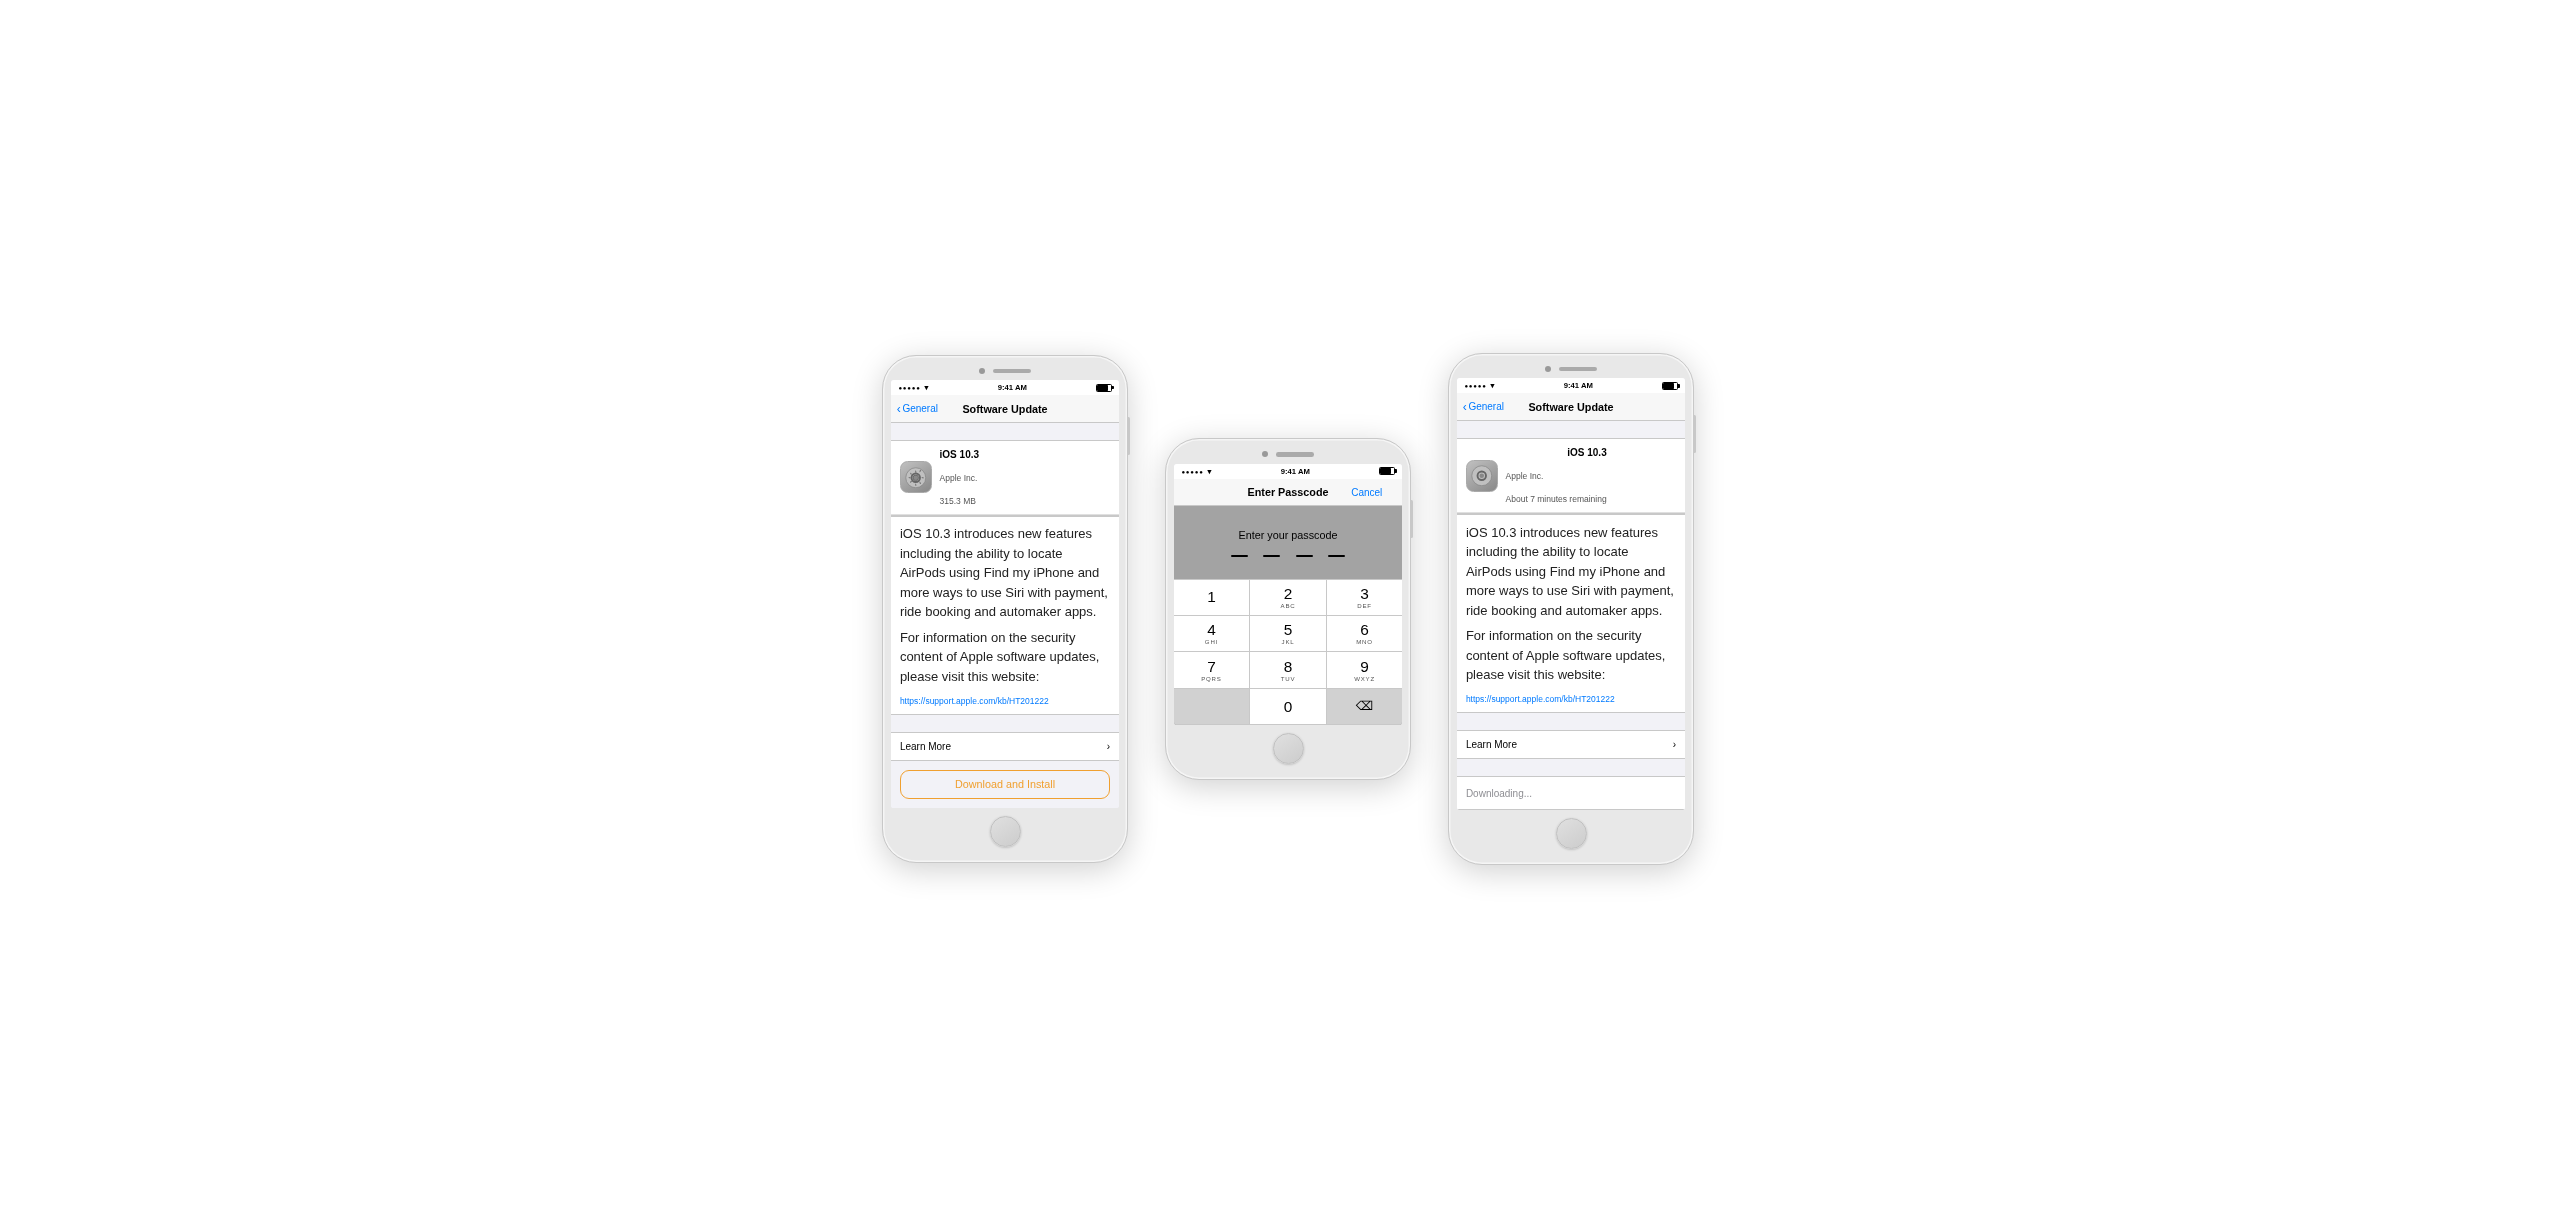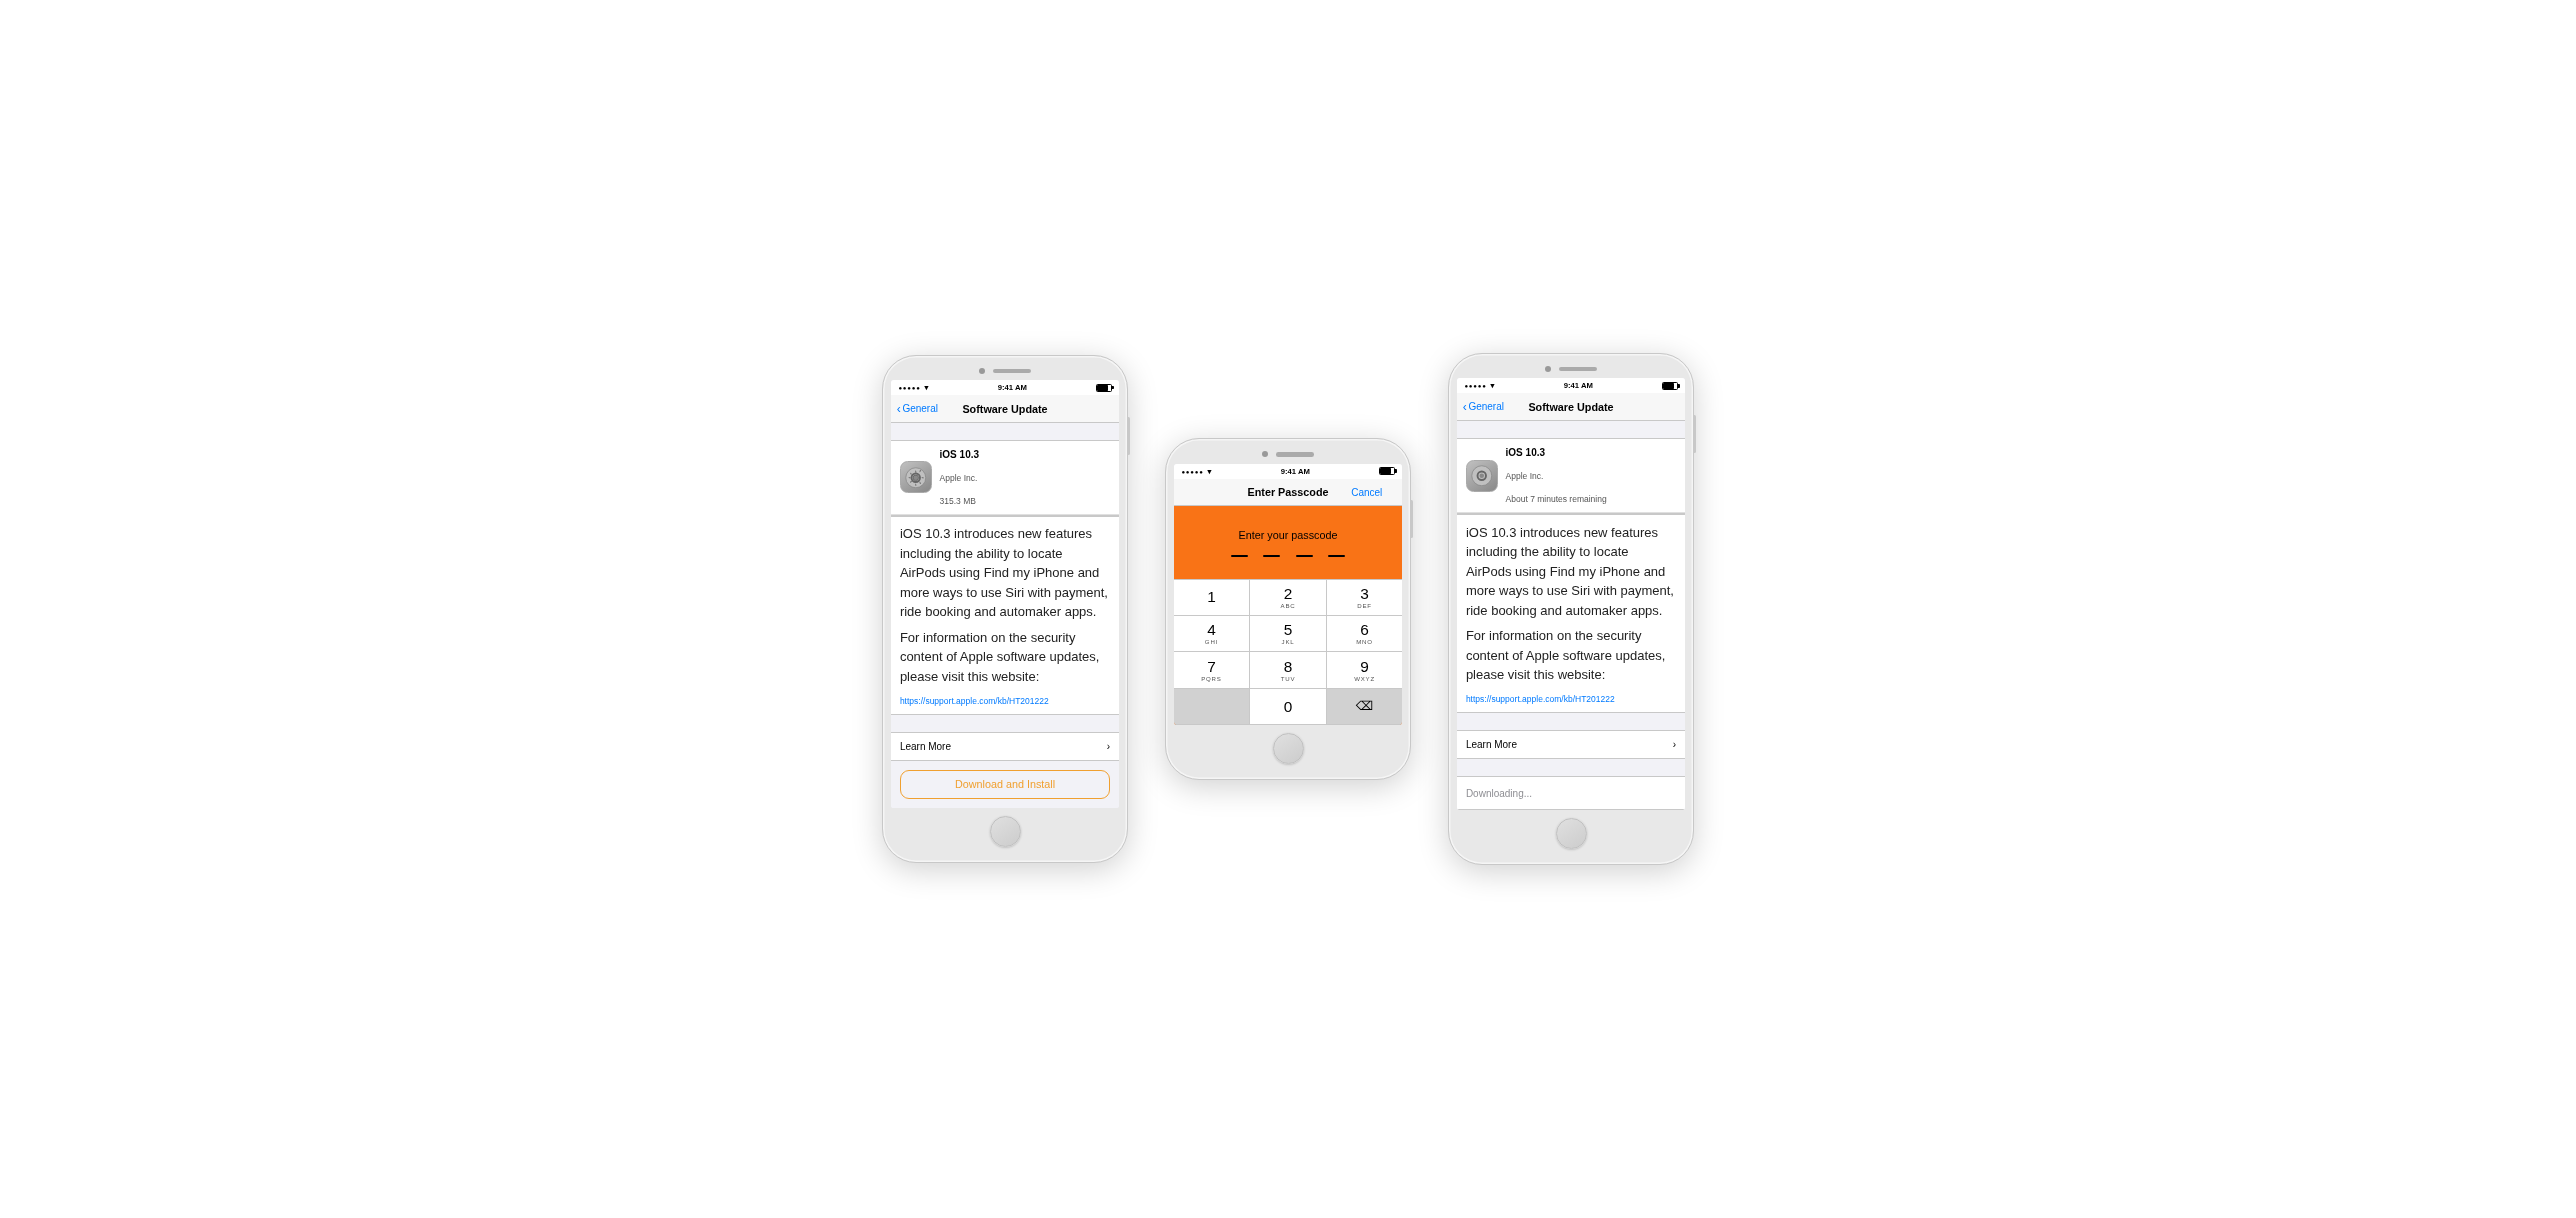--- a/index.html
+++ b/index.html
@@ -146,21 +146,21 @@
     }
     .update-icon {
       width: 32px; height: 32px;
       border-radius: 7.7px;
       background: linear-gradient(145deg, #c0c0c0, #888);
       display: flex; align-items: center; justify-content: center;
       flex-shrink: 0;
       border: 0.8px solid #aaa;
     }
     .gear-svg { width: 21.5px; height: 21.5px; }
-    .update-text h3 { font-size: 10px; font-weight: 600; }
+    .update-text h3 { font-size: 10px; font-weight: 600; text-align: right; }
     .update-text p { font-size: 8.5px; color: #555; margin-top: 13px; }
 
     
     .description {
       background: #fff;
       border-top: 0.8px solid #c8c8c8;
       border-bottom: 0.8px solid #c8c8c8;
       padding: 7.7px 9.2px;
     }
     .description p { font-size: 13px; color: #222; line-height: 1.5; margin-bottom: 6.1px; }
@@ -218,21 +218,21 @@
     .passcode-cancel {
       position: absolute;
       right: 20px;
       top: 50%;
       transform: translateY(-50%);
       color: #007aff;
       font-size: 10px;
     }
 
     .passcode-body {
-      background: #f97316;
+      background: #a3a3a3;
       display: flex;
       flex-direction: column;
       align-items: center;
       padding: 23px 0 0;
     }
     .passcode-prompt {
       font-size: 10.8px;
       color: #000;
       margin-bottom: 14px;
     }

